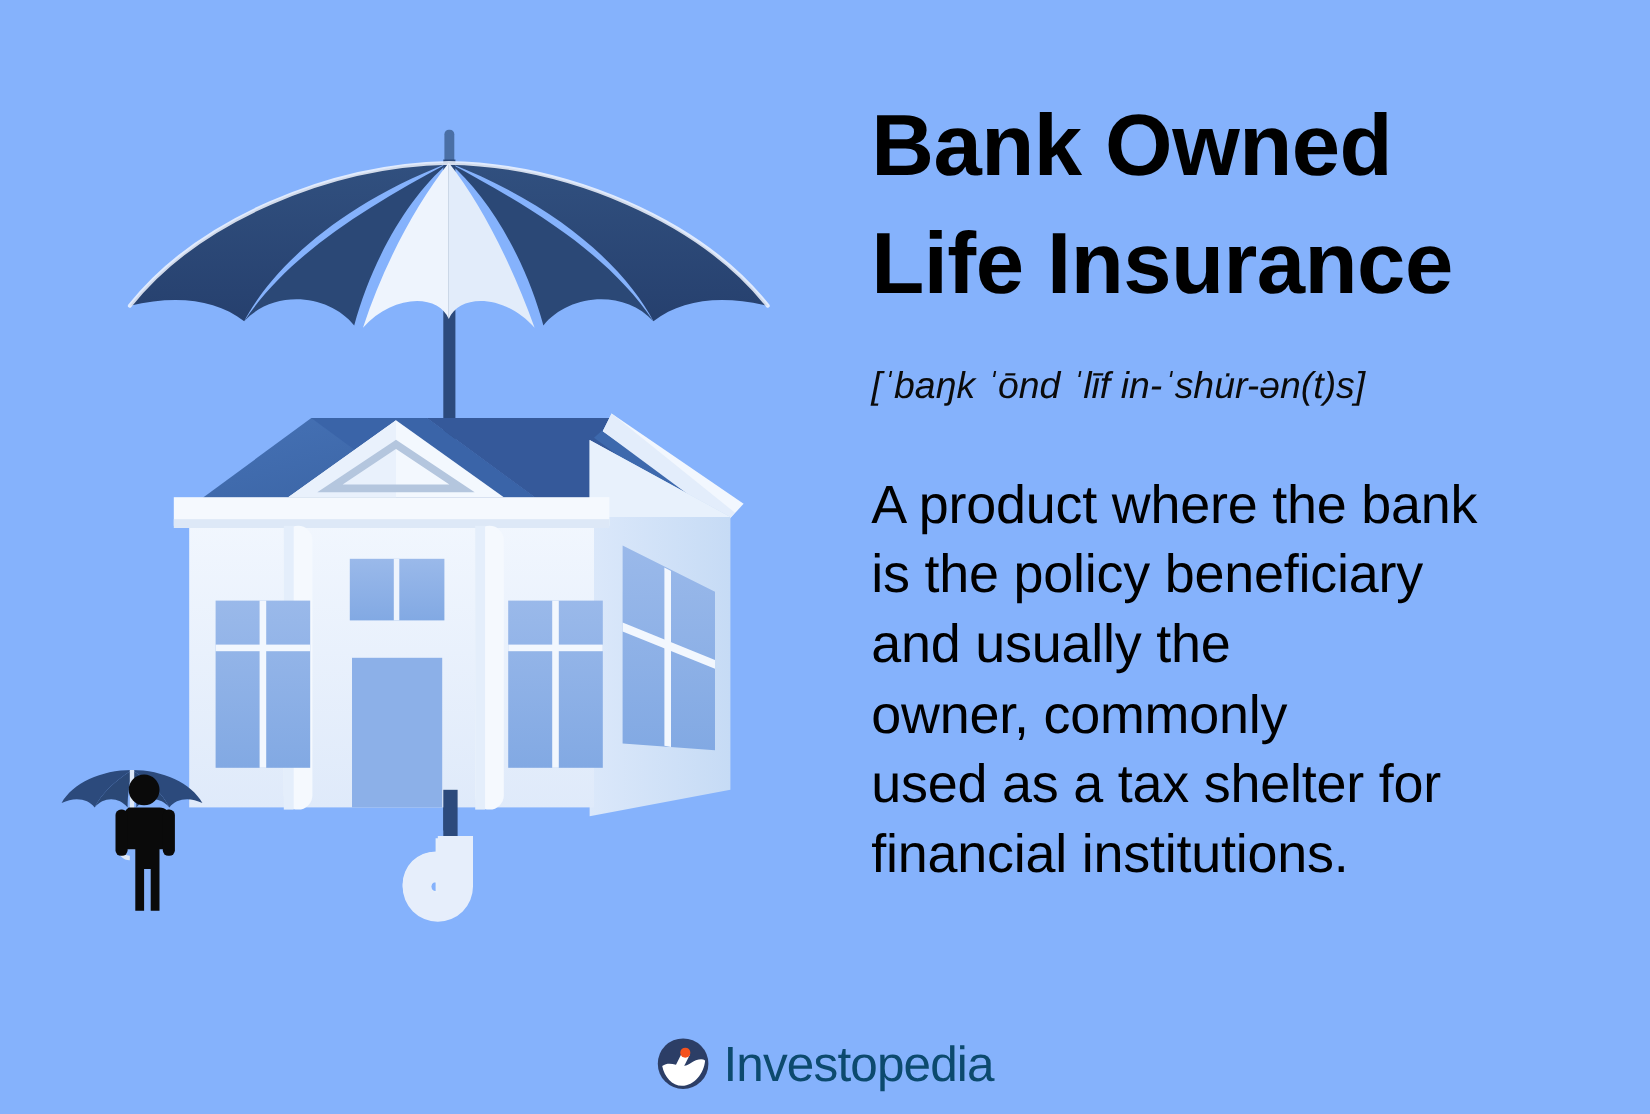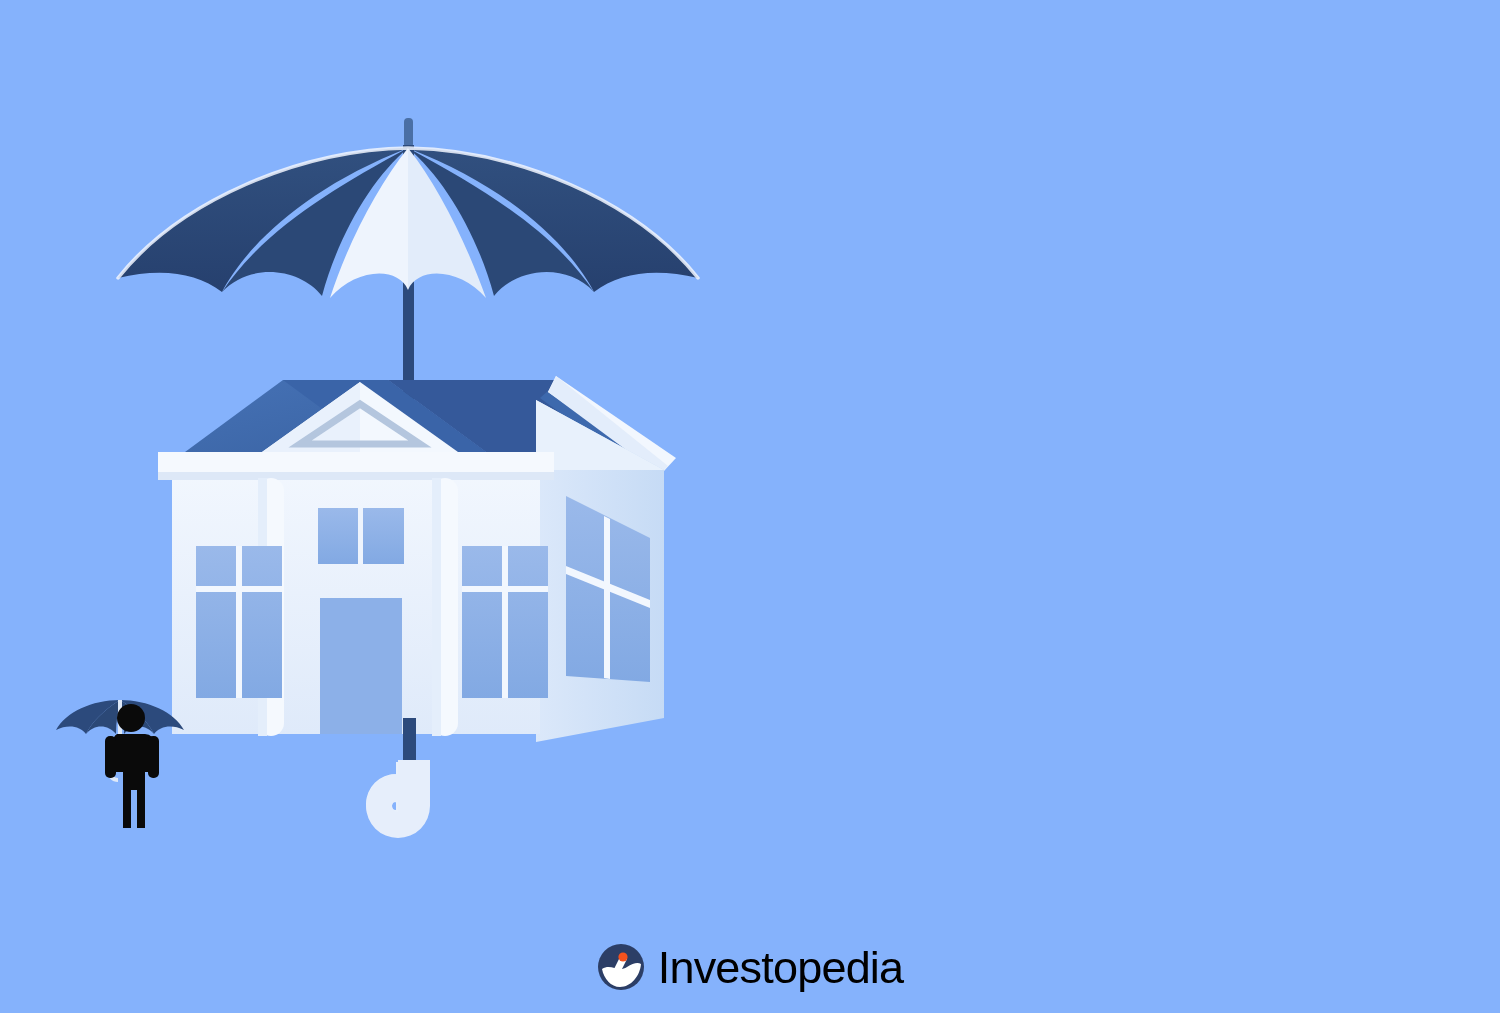--- a/index.html
+++ b/index.html
@@ -82,21 +82,21 @@
     gap: 13px;
   }
   #logo-mark {
     width: 48px;
     height: 48px;
     flex: 0 0 auto;
   }
   #logo-wordmark {
     font-family: "Liberation Sans", sans-serif;
     font-size: 45px;
-    color: #000000;
+    color: #0c4a6e;
     letter-spacing: -0.8px;
     line-height: 1;
   }
 </style>
 </head>
 <body>
 
 <div id="canvas">
 
   <div id="illustration">
@@ -215,20 +215,31 @@
         <path d="M118 762 a9 9 0 1 0 0 18" fill="none" stroke="#dfe9f8" stroke-width="4"></path>
 
         <circle cx="131" cy="718" r="14" fill="#0a0a0a"></circle>
         <path d="M117 734 h28 a10 10 0 0 1 10 10 v28 h-10 v56 h-8 v-38 h-6 v38 h-8 v-56 h-10 v-28 a10 10 0 0 1 4 -10 z" fill="#0a0a0a"></path>
         <rect x="105" y="736" width="11" height="42" rx="5" fill="#0a0a0a"></rect>
         <rect x="148" y="736" width="11" height="42" rx="5" fill="#0a0a0a"></rect>
       </g>
     </svg>
   </div>
 
+  <div id="text-col">
+    <h1 id="title">Bank Owned
+Life Insurance</h1>
+    <div id="pronunciation">[ˈbaŋk ˈōnd ˈlīf in-ˈshu̇r-ən(t)s]</div>
+    <div id="definition">A product where the bank
+is the policy beneficiary
+and usually the
+owner, commonly
+used as a tax shelter for
+financial institutions.</div>
+  </div>
 
   <div id="footer-logo">
     <span id="logo-mark">
       <svg viewBox="0 0 48 48" xmlns="http://www.w3.org/2000/svg">
         <circle cx="24" cy="24" r="23" fill="#2c3e66"></circle>
         <path d="M5 26 C14 20 21 30 30 24 C36 20 41 19 44 21 C43 33 34 44 23 44 C14 44 7 36 5 26 Z" fill="#ffffff"></path>
         <path d="M22 16 h8 l-11 22 h-8 z" fill="#ffffff"></path>
         <circle cx="26" cy="14" r="4.6" fill="#f5521e"></circle>
       </svg>
     </span>

